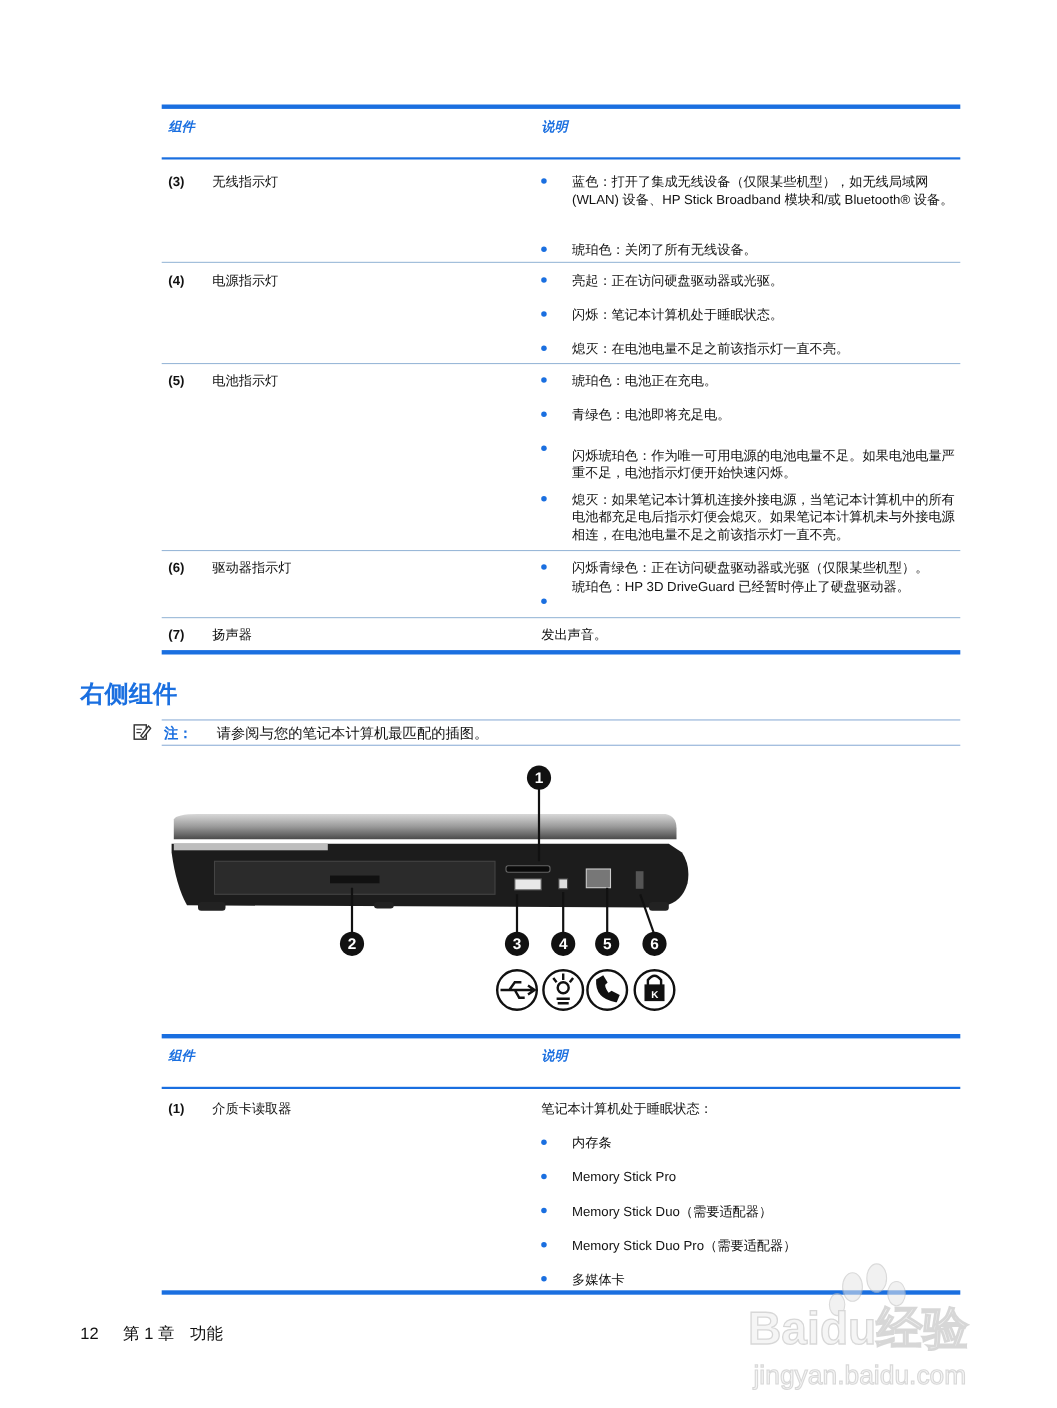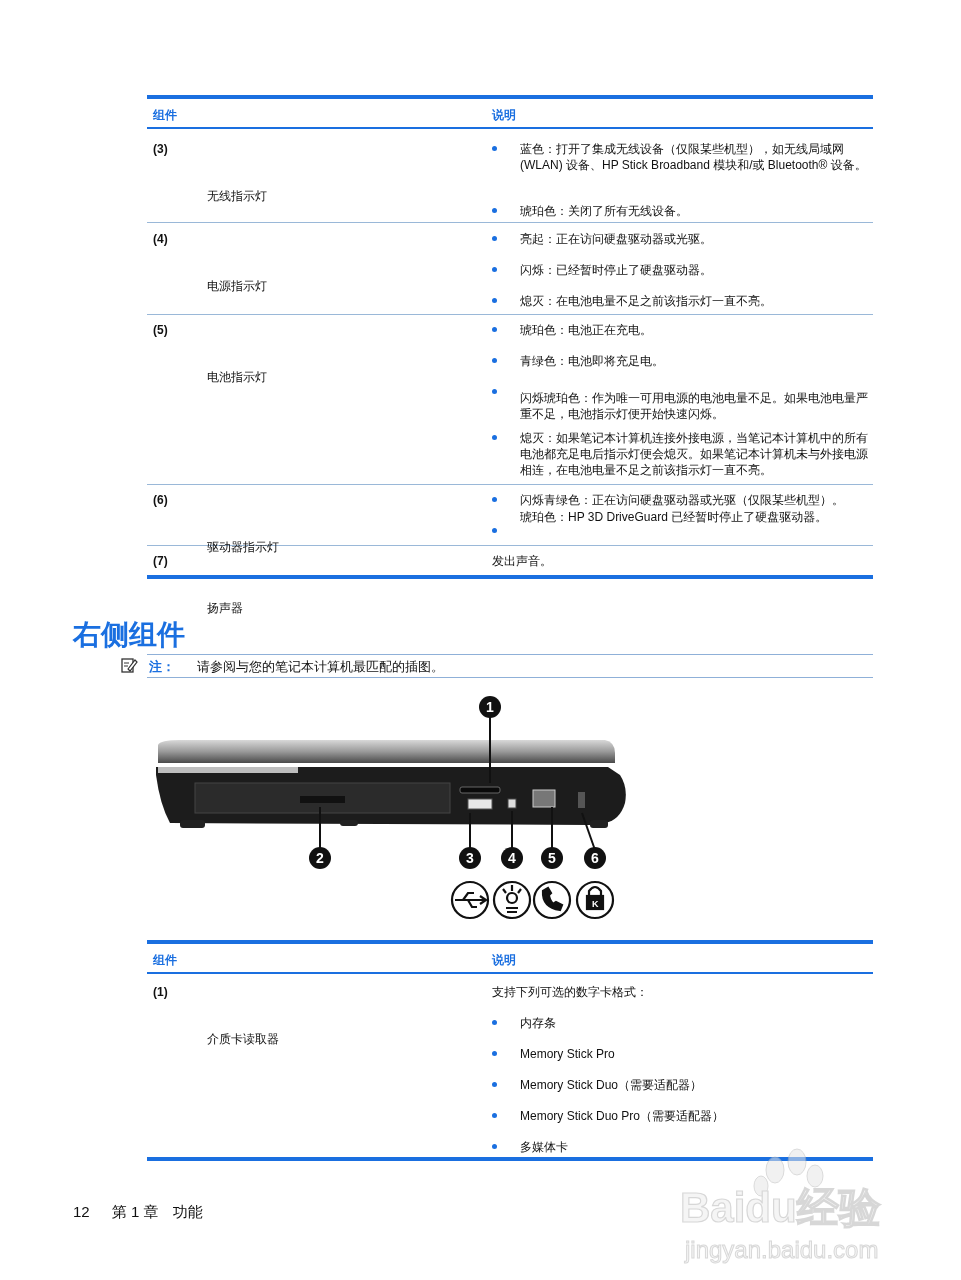--- a/index.html
+++ b/index.html
@@ -4,30 +4,30 @@
 <style>
   html, body { margin: 0; padding: 0; }
   body {
     width: 961px; height: 1280px; background: #ffffff; position: relative; overflow: hidden;
     font-family: "Liberation Sans", "DejaVu Sans", sans-serif; color: #111111;
   }
   .table { position: absolute; left: 147px; width: 726px; }
   .thick { height: 4px; background: #1a6fe0; }
   .thin-blue { height: 2px; background: #1a6fe0; }
   .thin { height: 1px; background: #9ab8d8; }
-  .thead { position: relative; height: 28px; }
+  .thead { position: relative; height: 44px; font-style: italic; }
   .thead span { position: absolute; top: 8px; font-size: 12px; font-weight: bold; color: #1a6fe0; }
   .row { position: relative; font-size: 12px; line-height: 16px; }
   .num { position: absolute; left: 6px; font-weight: bold; }
-  .name { position: absolute; left: 60px; margin-top: 47px; }
+  .name { position: absolute; left: 46px; }
   .desc { position: absolute; left: 345px; width: 380px; }
   .bullet { position: absolute; left: 0; width: 5px; height: 5px; border-radius: 50%; background: #1a6fe0; }
   .btext { position: absolute; left: 28px; width: 352px; }
   .plain { position: absolute; left: 0; }
-  .h2 { position: absolute; left: 73px; top: 616px; font-size: 28px; font-weight: bold; color: #1a6fe0; }
+  .h2 { position: absolute; left: 73px; top: 616px; font-size: 22px; font-weight: bold; color: #1a6fe0; }
   .note { position: absolute; left: 147px; top: 654px; width: 726px; height: 22px; border-top: 1px solid #8fb0d8; border-bottom: 1px solid #8fb0d8; }
   .note-icon { position: absolute; left: 120px; top: 656px; width: 18px; height: 18px; }
   .note-label { position: absolute; left: 2px; top: 3px; font-size: 13px; font-weight: bold; color: #1a6fe0; }
   .note-text { position: absolute; left: 50px; top: 3px; font-size: 13px; }
   .figure { position: absolute; left: 150px; top: 695px; width: 480px; height: 230px; }
   .footer { position: absolute; left: 73px; top: 1203px; font-size: 15px; }
   .watermark { position: absolute; left: 675px; top: 1140px; width: 230px; height: 130px; opacity: 0.55; }
 </style>
 </head>
 <body>
@@ -52,21 +52,21 @@
   </div>
   <div class="thin"></div>
 
   <div class="row" style="height:91px">
     <span class="num" style="top:8px">(4)</span>
     <span class="name" style="top:8px">电源指示灯</span>
     <div class="desc">
       <span class="bullet" style="top:13px"></span>
       <span class="btext" style="top:8px">亮起：正在访问硬盘驱动器或光驱。</span>
       <span class="bullet" style="top:44px"></span>
-      <span class="btext" style="top:39px">闪烁：已经暂时停止了硬盘驱动器。</span>
+      <span class="btext" style="top:39px">闪烁：笔记本计算机处于睡眠状态。</span>
       <span class="bullet" style="top:75px"></span>
       <span class="btext" style="top:70px">熄灭：在电池电量不足之前该指示灯一直不亮。</span>
     </div>
   </div>
   <div class="thin"></div>
 
   <div class="row" style="height:169px">
     <span class="num" style="top:7px">(5)</span>
     <span class="name" style="top:7px">电池指示灯</span>
     <div class="desc">
@@ -187,21 +187,21 @@
   <div class="thick"></div>
   <div class="thead">
     <span style="left:6px">组件</span>
     <span style="left:345px">说明</span>
   </div>
   <div class="thin-blue"></div>
   <div class="row" style="height:183px">
     <span class="num" style="top:10px">(1)</span>
     <span class="name" style="top:10px">介质卡读取器</span>
     <div class="desc">
-      <span class="plain" style="top:10px">支持下列可选的数字卡格式：</span>
+      <span class="plain" style="top:10px">笔记本计算机处于睡眠状态：</span>
       <span class="bullet" style="top:46px"></span>
       <span class="btext" style="top:41px">内存条</span>
       <span class="bullet" style="top:77px"></span>
       <span class="btext" style="top:72px">Memory Stick Pro</span>
       <span class="bullet" style="top:108px"></span>
       <span class="btext" style="top:103px">Memory Stick Duo（需要适配器）</span>
       <span class="bullet" style="top:139px"></span>
       <span class="btext" style="top:134px">Memory Stick Duo Pro（需要适配器）</span>
       <span class="bullet" style="top:170px"></span>
       <span class="btext" style="top:165px">多媒体卡</span>

